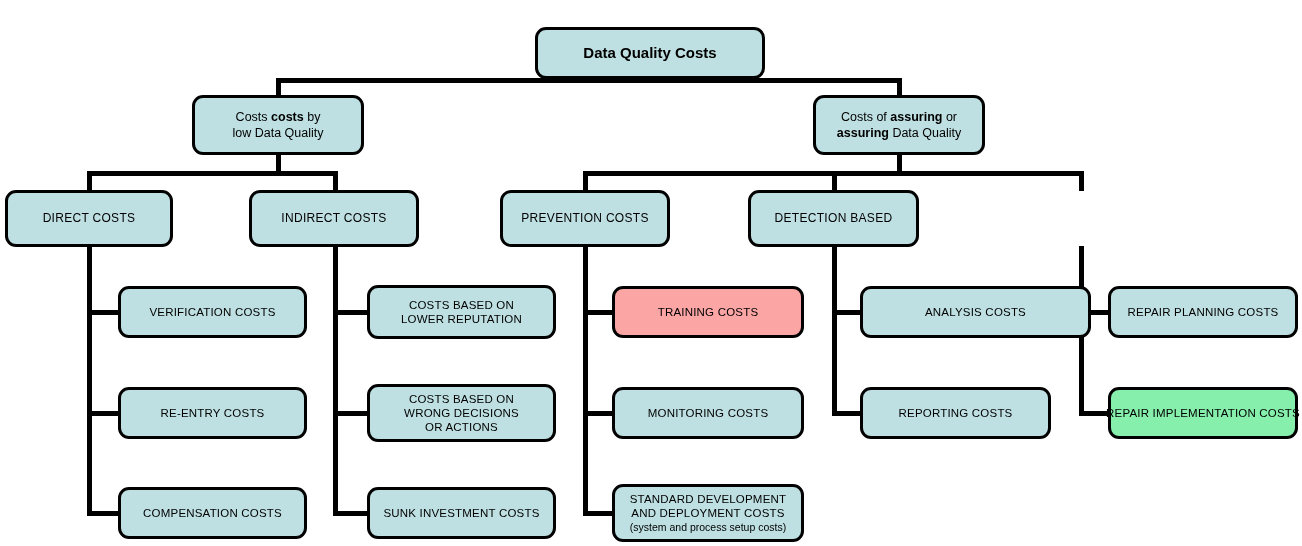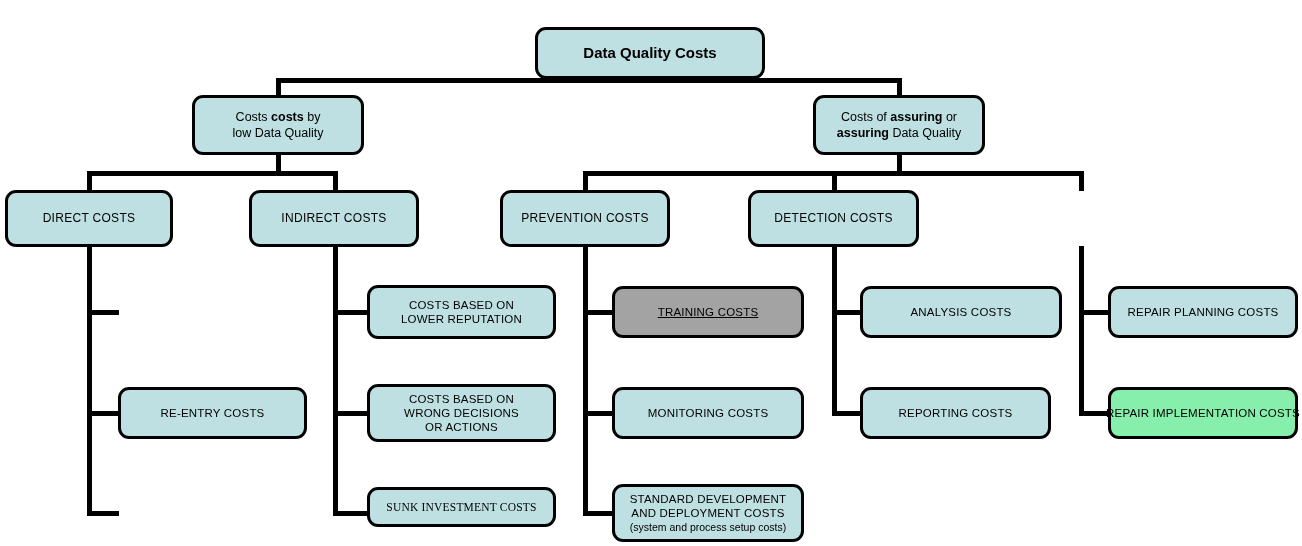--- a/index.html
+++ b/index.html
@@ -93,49 +93,55 @@
     <div class="node l3" style="left: 249px; top: 190px; width: 170px; height: 57px; background: rgb(191, 224, 226); border-color: rgb(0, 0, 0);">
       <div class="line"><span>INDIRECT COSTS</span></div>
     </div>
     <div class="node l3" style="left: 5px; top: 190px; width: 168px; height: 57px; background: rgb(191, 224, 226); border-color: rgb(0, 0, 0);">
       <div class="line"><span>DIRECT COSTS</span></div>
     </div>
     <div class="node l3" style="left: 500px; top: 190px; width: 170px; height: 57px; background: rgb(191, 224, 226); border-color: rgb(0, 0, 0);">
       <div class="line"><span>PREVENTION COSTS</span></div>
     </div>
     <div class="node l3" style="left: 748px; top: 190px; width: 171px; height: 57px; background: rgb(191, 224, 226); border-color: rgb(0, 0, 0);">
-      <div class="line"><span>DETECTION COSTS</span></div>
+      <div class="line"><span>DETECTION BASED</span></div>
+    </div>
+    <div class="node leaf" style="left: 118px; top: 286px; width: 189px; height: 52px; background: rgb(191, 224, 226); border-color: rgb(0, 0, 0);">
+      <div class="line"><span>VERIFICATION COSTS</span></div>
     </div>
     <div class="node leaf" style="left: 118px; top: 387px; width: 189px; height: 52px; background: rgb(191, 224, 226); border-color: rgb(0, 0, 0);">
       <div class="line"><span>RE-ENTRY COSTS</span></div>
+    </div>
+    <div class="node leaf" style="left: 118px; top: 487px; width: 189px; height: 52px; background: rgb(191, 224, 226); border-color: rgb(0, 0, 0);">
+      <div class="line"><span>COMPENSATION COSTS</span></div>
     </div>
     <div class="node leaf" style="left: 367px; top: 285px; width: 189px; height: 54px; background: rgb(191, 224, 226); border-color: rgb(0, 0, 0);">
       <div class="line"><span>COSTS  BASED ON</span></div>
       <div class="line"><span>LOWER REPUTATION</span></div>
     </div>
     <div class="node leaf" style="left: 367px; top: 384px; width: 189px; height: 58px; background: rgb(191, 224, 226); border-color: rgb(0, 0, 0);">
       <div class="line"><span>COSTS BASED ON</span></div>
       <div class="line"><span>WRONG DECISIONS</span></div>
       <div class="line"><span>OR ACTIONS</span></div>
     </div>
-    <div class="node leaf" style="left: 367px; top: 487px; width: 189px; height: 40px; background: rgb(191, 224, 226); border-color: rgb(0, 0, 0); font-family: Liberation Serif, serif;">
+    <div class="node leaf" style="left: 367px; top: 487px; width: 189px; height: 52px; background: rgb(191, 224, 226); border-color: rgb(0, 0, 0);">
       <div class="line"><span>SUNK INVESTMENT COSTS</span></div>
     </div>
-    <div class="node leaf" style="left: 612px; top: 286px; width: 192px; height: 52px; background: #a3a3a3; border-color: rgb(0, 0, 0); text-decoration: underline;">
+    <div class="node leaf" style="left: 612px; top: 286px; width: 192px; height: 52px; background: #fca5a5; border-color: rgb(0, 0, 0);">
       <div class="line"><span>TRAINING COSTS</span></div>
     </div>
     <div class="node leaf" style="left: 612px; top: 387px; width: 192px; height: 52px; background: rgb(191, 224, 226); border-color: rgb(0, 0, 0);">
       <div class="line"><span>MONITORING COSTS</span></div>
     </div>
     <div class="node leaf" style="left: 612px; top: 484px; width: 192px; height: 58px; background: rgb(191, 224, 226); border-color: rgb(0, 0, 0);">
       <div class="line"><span>STANDARD DEVELOPMENT</span></div>
       <div class="line"><span>AND DEPLOYMENT COSTS</span></div>
       <div class="line small"><span class="small">(system and process setup costs)</span></div>
     </div>
-    <div class="node leaf" style="left: 860px; top: 286px; width: 202px; height: 52px; background: rgb(191, 224, 226); border-color: rgb(0, 0, 0);">
+    <div class="node leaf" style="left: 860px; top: 286px; width: 231px; height: 52px; background: rgb(191, 224, 226); border-color: rgb(0, 0, 0);">
       <div class="line"><span>ANALYSIS COSTS</span></div>
     </div>
     <div class="node leaf" style="left: 860px; top: 387px; width: 191px; height: 52px; background: rgb(191, 224, 226); border-color: rgb(0, 0, 0);">
       <div class="line"><span>REPORTING COSTS</span></div>
     </div>
     <div class="node leaf" style="left: 1108px; top: 286px; width: 190px; height: 52px; background: rgb(191, 224, 226); border-color: rgb(0, 0, 0);">
       <div class="line"><span>REPAIR PLANNING COSTS</span></div>
     </div>
     <div class="node leaf" style="left: 1108px; top: 387px; width: 190px; height: 52px; background: #86efac; border-color: rgb(0, 0, 0);">
       <div class="line"><span>REPAIR IMPLEMENTATION COSTS</span></div>

